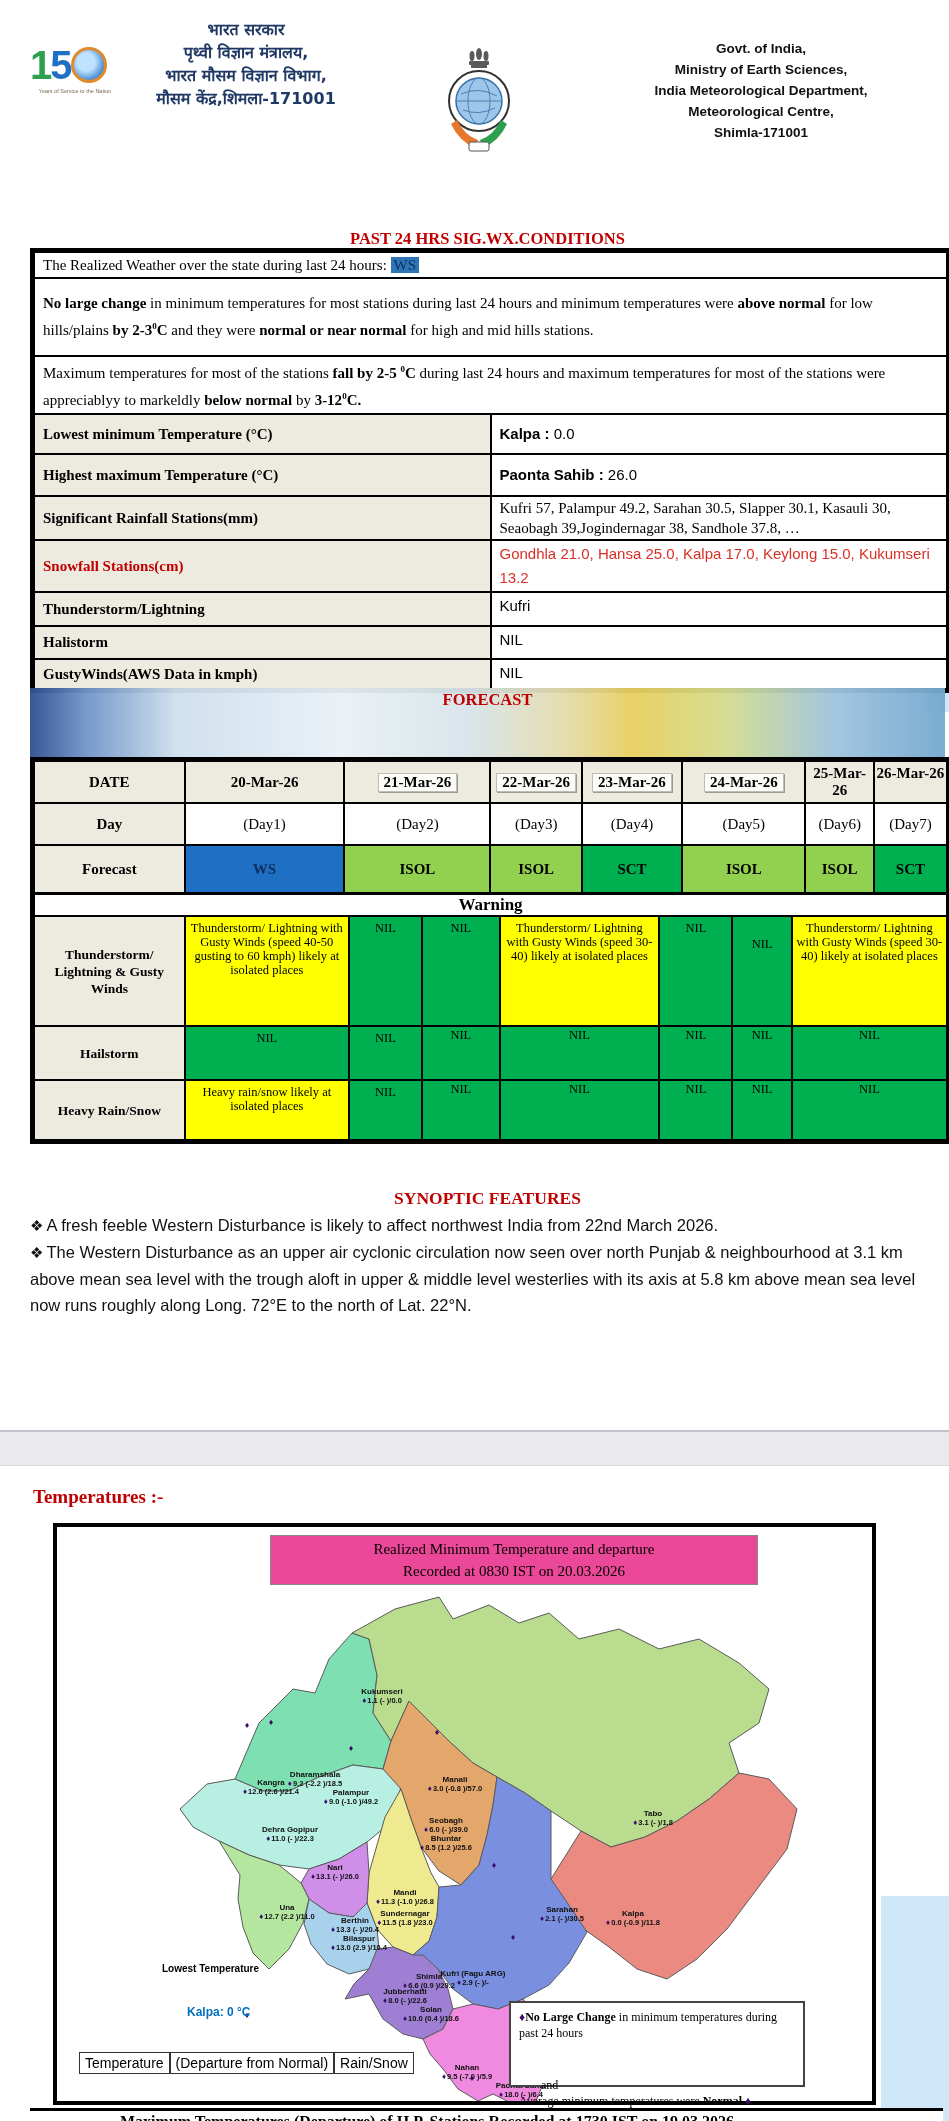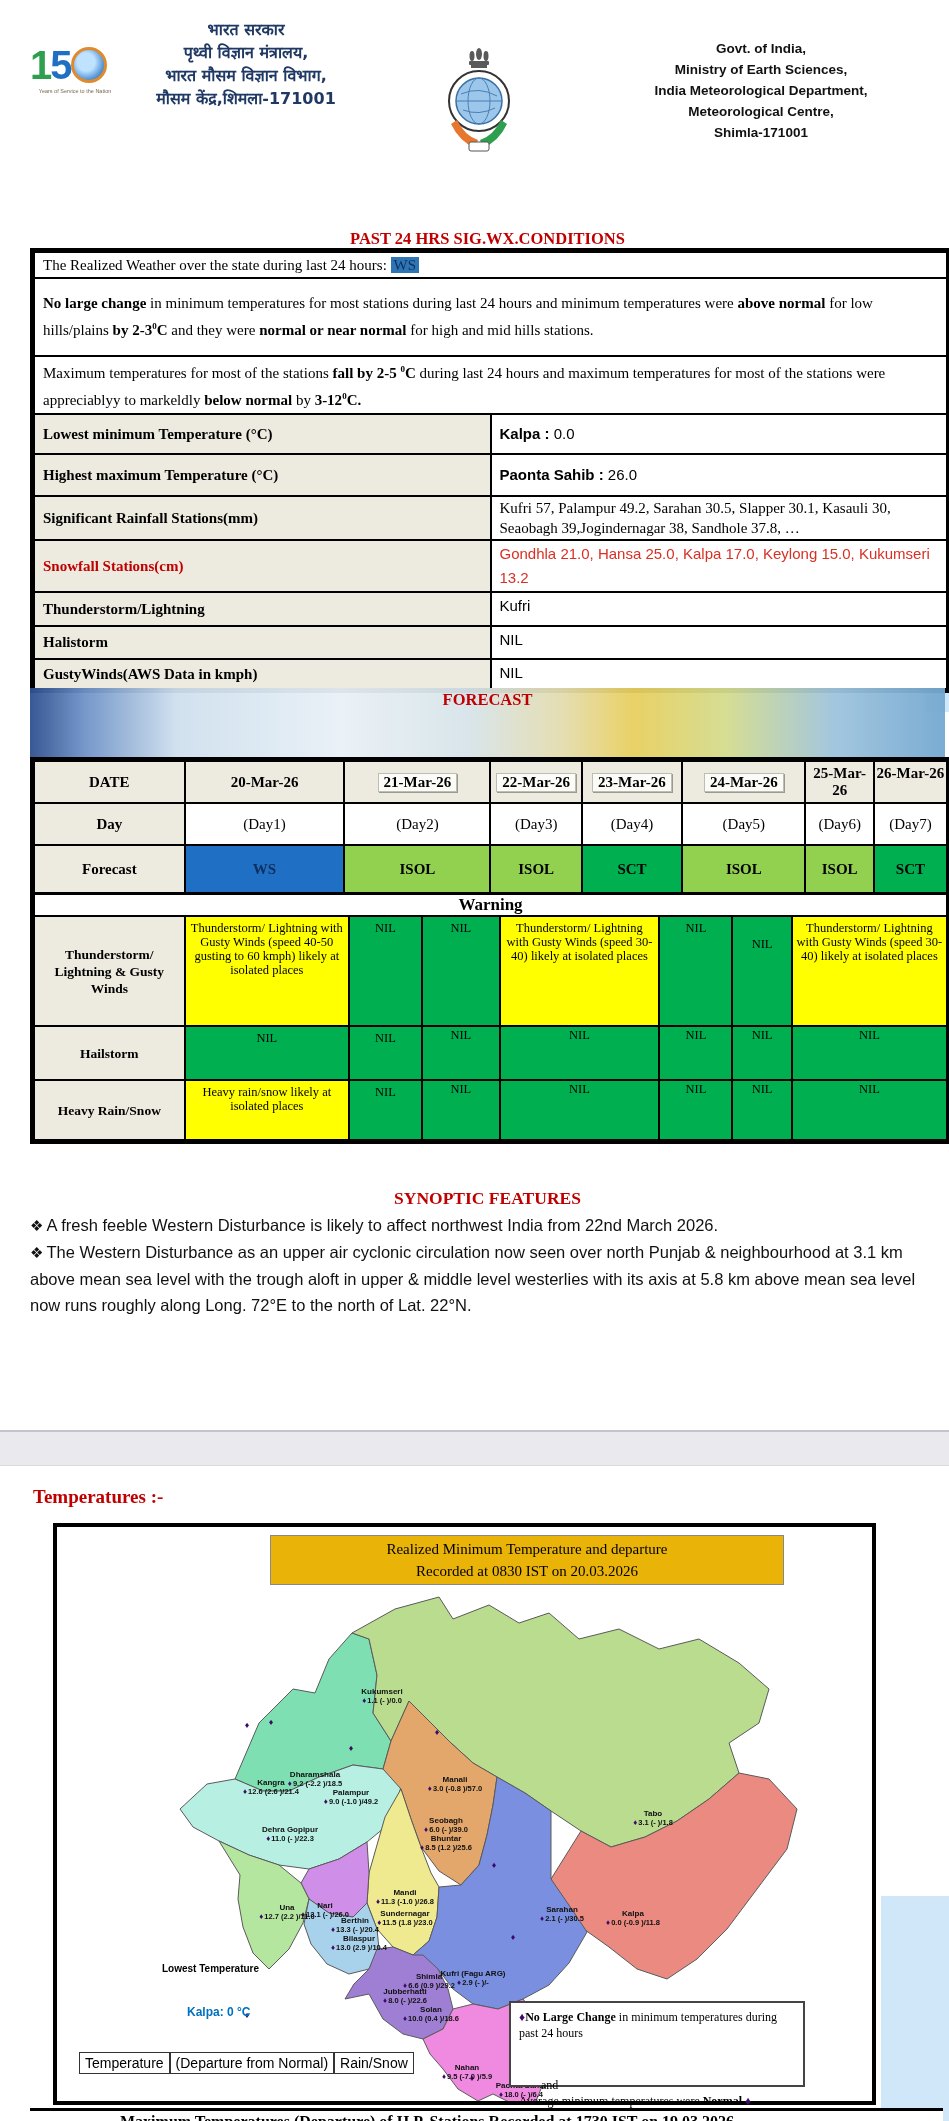--- a/index.html
+++ b/index.html
@@ -74,21 +74,21 @@
   .syn-item .bullet{font-size:15px;margin-right:3px;}
 
   .page-gap{left:0;top:1430px;width:949px;height:33px;background:#e9e9ee;
      border-top:2px solid #c2c3cb;border-bottom:1px solid #d9d9df;}
 
   .temp-heading{left:33px;top:1486px;font-weight:bold;font-size:19px;color:#C00000;}
 
   
   .mapbox{left:53px;top:1523px;width:815px;height:574px;border:4px solid #000;background:#fff;}
   .map-title{position:absolute;left:213px;top:8px;width:486px;border:1px solid #888;
-     text-align:center;font-size:15px;line-height:22px;padding:2px 13px;background:#eab308;z-index:5;}
+     text-align:center;font-size:15px;line-height:22px;padding:2px 0;background:#ec4899;z-index:5;}
   .mapsvg{position:absolute;left:0;top:0;width:815px;height:574px;z-index:1;}
   .overlay{position:absolute;left:0;top:0;width:815px;height:574px;z-index:3;}
   .station{position:absolute;transform:translate(-50%,0);text-align:center;white-space:nowrap;
      font-family:"Liberation Sans",sans-serif;font-weight:bold;color:#101010;z-index:4;}
   .st-name{font-size:8px;line-height:9px;}
   .st-val{font-size:7.5px;line-height:9px;}
   .st-val .dot{color:#3d0a6b;font-size:8px;margin-right:1px;}
   .mdot{position:absolute;color:#3d0a6b;font-size:9px;transform:translate(-50%,-50%);z-index:2;}
   .lowest-label{position:absolute;left:105px;top:436px;font-family:"Liberation Sans",sans-serif;
      font-weight:bold;font-size:10px;z-index:4;}
@@ -365,21 +365,21 @@
           <div class="st-val"><span class="dot">♦</span>6.0 (- )/39.0</div>
         </div>
         <div class="station" style="left: 233px; top: 298px;">
           <div class="st-name">Dehra Gopipur</div>
           <div class="st-val"><span class="dot">♦</span>11.0 (- )/22.3</div>
         </div>
         <div class="station" style="left: 389px; top: 307px;">
           <div class="st-name">Bhuntar</div>
           <div class="st-val"><span class="dot">♦</span>8.5 (1.2 )/25.6</div>
         </div>
-        <div class="station" style="left: 268px; top: 336px; margin-top: 38px;">
+        <div class="station" style="left: 278px; top: 336px;">
           <div class="st-name">Nari</div>
           <div class="st-val"><span class="dot">♦</span>13.1 (- )/26.0</div>
         </div>
         <div class="station" style="left: 348px; top: 361px;">
           <div class="st-name">Mandi</div>
           <div class="st-val"><span class="dot">♦</span>11.3 (-1.0 )/26.8</div>
         </div>
         <div class="station" style="left: 230px; top: 376px;">
           <div class="st-name">Una</div>
           <div class="st-val"><span class="dot">♦</span>12.7 (2.2 )/11.0</div>

